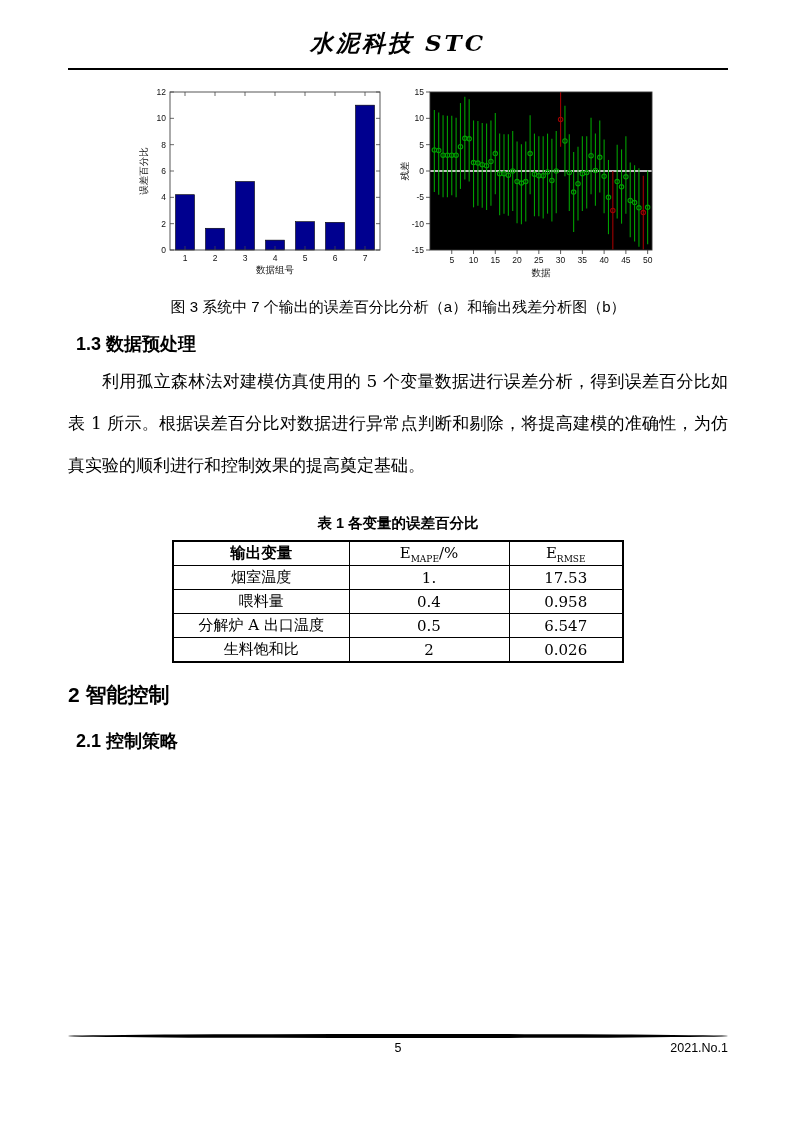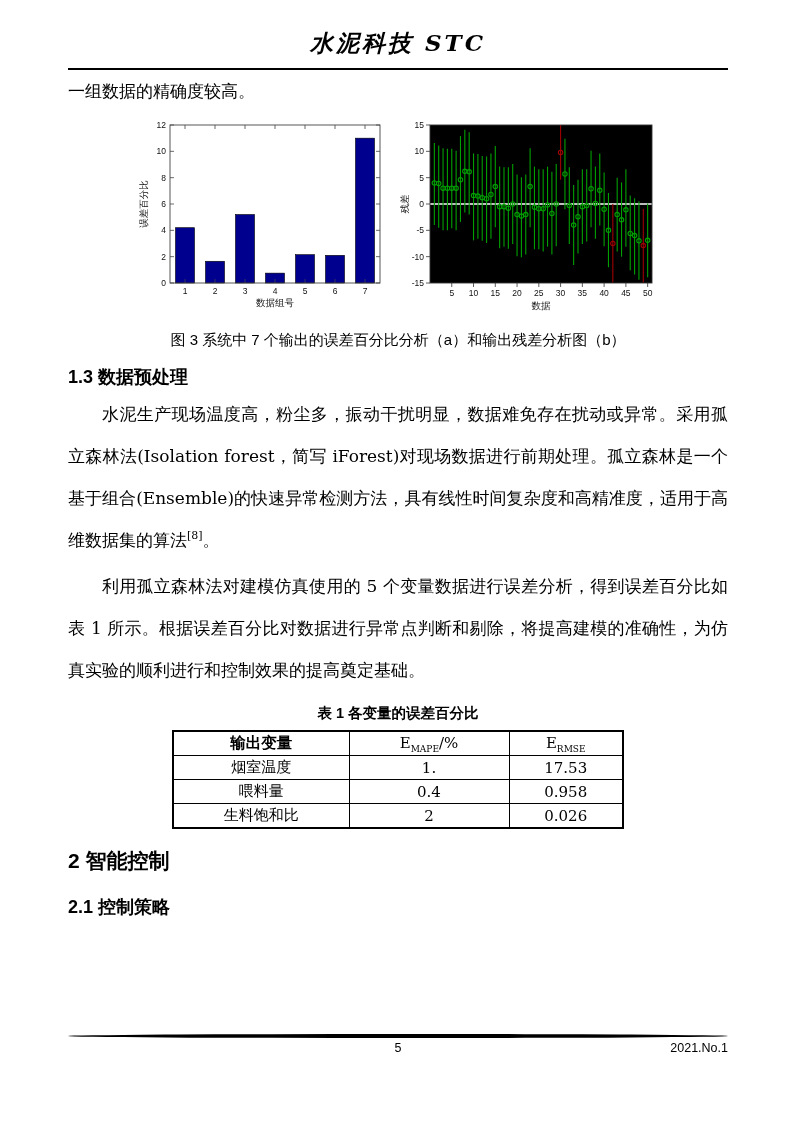--- a/index.html
+++ b/index.html
@@ -17,34 +17,34 @@
   }
   .header-rule{border-top:2.5px solid #000;margin-top:9px;}
   .intro{font-size:17px;margin-top:9px;line-height:24px;}
   .figure-row{display:flex;justify-content:center;align-items:flex-start;gap:10px;margin-top:14px;}
   .figure-caption{
     text-align:center;margin-top:14px;font-size:15px;
     font-family:"Liberation Sans",sans-serif;
   }
   .sec-h3{
     font-family:"Liberation Sans",sans-serif;font-weight:bold;
-    font-size:18px;margin:15px 0 0 0;
+    font-size:18px;margin:15px 0 0 8px;
   }
   .sec-h2{
     font-family:"Liberation Sans",sans-serif;font-weight:bold;
     font-size:21px;margin:18px 0 0 0;
   }
   p.bodytext{
     font-size:17px;line-height:42px;text-align:justify;
     text-indent:2em;margin:4px 0 0 0;
   }
   sup.ref{font-size:11px;line-height:0;}
   .table-title{
     text-align:center;font-family:"Liberation Sans",sans-serif;
-    font-weight:bold;font-size:14.5px;margin-top:13px;
+    font-weight:bold;font-size:14.5px;margin-top:28px;
   }
   table.t1{
     border-collapse:collapse;margin:7px auto 0 auto;
     border:2px solid #000;font-size:15px;table-layout:fixed;width:450px;
   }
   table.t1 th,table.t1 td{
     border:1px solid #000;text-align:center;
     padding:1px 4px;height:21px;font-weight:normal;
     font-family:"DejaVu Serif","Liberation Serif",serif;
     overflow:hidden;white-space:nowrap;
@@ -60,21 +60,20 @@
   .chart-box{display:block;}
 </style>
 </head>
 <body>
 
 <div class="content">
 
   <div class="journal-title">水泥科技 STC</div>
   <div class="header-rule"></div>
 
-  <div class="intro">一组数据的精确度较高。</div>
 
   <div class="figure-row">
     <div class="chart-box" id="bar-chart"><svg width="256" height="196" viewBox="0 0 256 196">
           <rect x="41.5" y="110.69999999999999" width="19" height="55.30000000000001" fill="#00008F" stroke="#000" stroke-width="0.6"></rect>
           <rect x="71.5" y="144.275" width="19" height="21.724999999999994" fill="#00008F" stroke="#000" stroke-width="0.6"></rect>
           <rect x="101.5" y="97.53333333333333" width="19" height="68.46666666666667" fill="#00008F" stroke="#000" stroke-width="0.6"></rect>
           <rect x="131.5" y="156.125" width="19" height="9.875" fill="#00008F" stroke="#000" stroke-width="0.6"></rect>
           <rect x="161.5" y="137.69166666666666" width="19" height="28.308333333333337" fill="#00008F" stroke="#000" stroke-width="0.6"></rect>
           <rect x="191.5" y="138.35" width="19" height="27.650000000000006" fill="#00008F" stroke="#000" stroke-width="0.6"></rect>
           <rect x="221.5" y="21.166666666666686" width="19" height="144.83333333333331" fill="#00008F" stroke="#000" stroke-width="0.6"></rect>
@@ -263,21 +262,20 @@
           <line x1="247.6470588235294" y1="166" x2="247.6470588235294" y2="170" stroke="#333" stroke-width="0.8"></line>
           <text x="247.6470588235294" y="179" font-size="8.5" text-anchor="middle" fill="#111" font-family="&quot;Liberation Sans&quot;,sans-serif">50</text>
           <text x="8" y="87" font-size="9.5" text-anchor="middle" fill="#111" font-family="&quot;Liberation Sans&quot;,sans-serif" transform="rotate(-90 8 87)">残差</text>
           <text x="141" y="192" font-size="9.5" text-anchor="middle" fill="#111" font-family="&quot;Liberation Sans&quot;,sans-serif">数据</text>
         </svg></div>
   </div>
   <div class="figure-caption">图 3 系统中 7 个输出的误差百分比分析（a）和输出残差分析图（b）</div>
 
   <div class="sec-h3">1.3 数据预处理</div>
 
-  <p class="bodytext"><span>水泥生产现场温度高，粉尘多，振动干扰明显，数据难免存在扰动或异常。采用孤立森林法(Isolation forest，简写 iForest)对现场数据进行前期处理。孤立森林是一个基于组合(Ensemble)的快速异常检测方法，具有线性时间复杂度和高精准度，适用于高维数据集的算法</span><sup class="ref">[8]</sup><span>。</span></p>
 
   <p class="bodytext">利用孤立森林法对建模仿真使用的 5 个变量数据进行误差分析，得到误差百分比如表 1 所示。根据误差百分比对数据进行异常点判断和剔除，将提高建模的准确性，为仿真实验的顺利进行和控制效果的提高奠定基础。</p>
 
   <div class="table-title">表 1 各变量的误差百分比</div>
 
   <table class="t1">
     <colgroup>
         <col style="width:176px">
         <col style="width:160px">
         <col style="width:114px">
@@ -294,20 +292,25 @@
           <td>烟室温度</td>
           <td>1.</td>
           <td>17.53</td>
         </tr>
         <tr>
           <td>喂料量</td>
           <td>0.4</td>
           <td>0.958</td>
         </tr>
         <tr>
+          <td>分解炉 A 出口温度</td>
+          <td>0.5</td>
+          <td>6.547</td>
+        </tr>
+        <tr>
           <td>生料饱和比</td>
           <td>2</td>
           <td>0.026</td>
         </tr>
       </tbody>
   </table>
 
   <div class="sec-h2" style="margin-top:18px;">2 智能控制</div>
   <div class="sec-h3" style="margin-top:20px;">2.1 控制策略</div>
 

